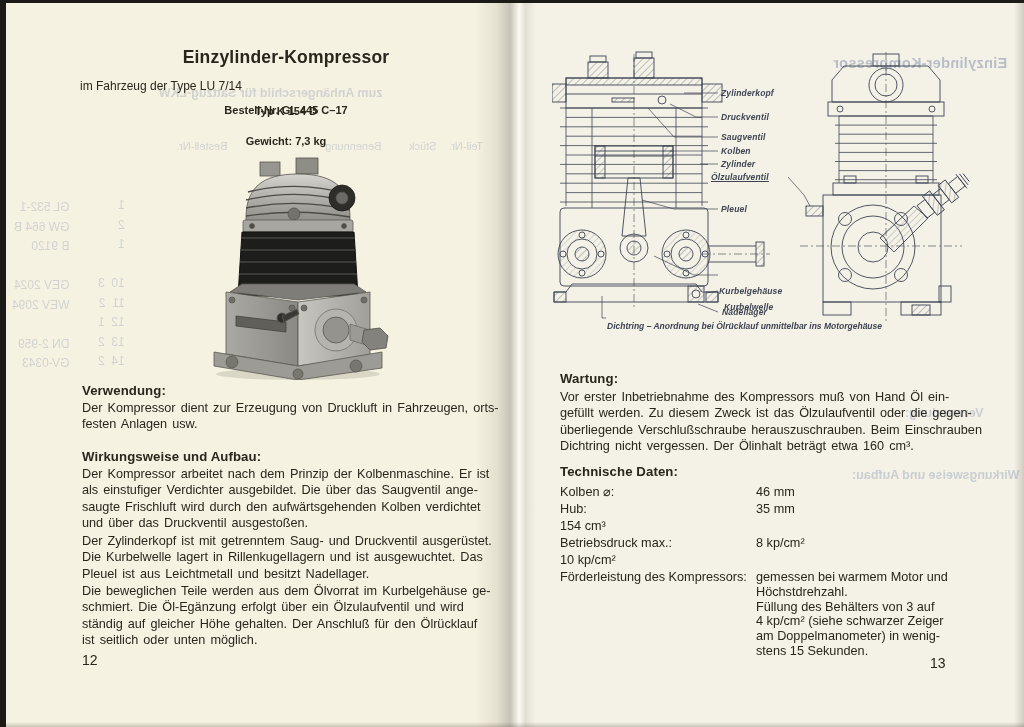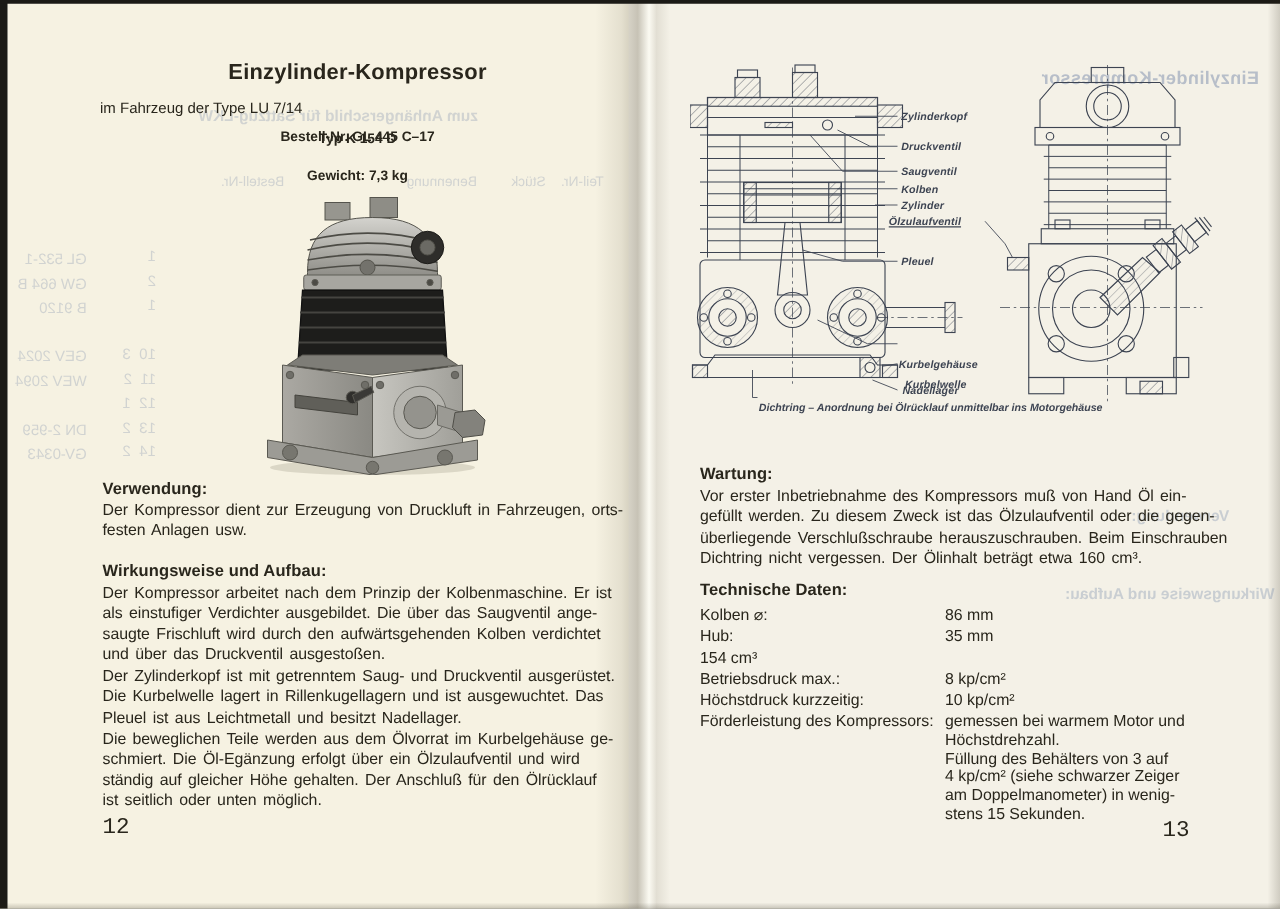--- a/index.html
+++ b/index.html
@@ -17,21 +17,21 @@
   .page-right-tint{left:503px;top:0;width:521px;height:727px;background:#f4f1e7;}
   .gutter{left:476px;top:0;width:60px;height:727px;
       background:linear-gradient(90deg,rgba(70,62,40,0) 0%,rgba(70,62,40,.10) 35%,
       rgba(70,62,40,.26) 57%,rgba(255,255,248,.65) 72%,rgba(70,62,40,.10) 82%,rgba(70,62,40,0) 100%);}
   
   .title{left:80px;top:47px;width:412px;text-align:center;font-size:17.5px;font-weight:bold;letter-spacing:.2px;}
   .subtitle{left:80px;top:79px;width:412px;text-align:left;font-size:12px;}
   .specline{left:80px;width:412px;text-align:center;font-size:11px;font-weight:bold;}
   .h{font-size:13.2px;font-weight:bold;letter-spacing:.1px;}
   .body-text{font-size:12.7px;line-height:16.4px;white-space:pre;word-spacing:1.6px;letter-spacing:-.03px;}
-  .pagenum{font-size:18px;font-family:Liberation Mono, monospace;}
+  .pagenum{font-size:14px;}
   
   .tech{left:560px;top:484px;width:400px;}
   .trow{display:flex;align-items:flex-start;min-height:17px;}
   .tlabel{width:196px;flex:none;font-size:12.7px;line-height:17px;white-space:nowrap;}
   .tvalue{font-size:12.7px;line-height:17px;white-space:pre-line;}
   .trow.multi .tvalue{line-height:14.8px;padding-top:1px;}
   
   .dlabel{position:absolute;font-size:8.5px;font-style:italic;font-weight:600;
           color:#3d4452;letter-spacing:.15px;white-space:nowrap;}
   .dcaption{position:absolute;font-size:8.5px;font-style:italic;font-weight:600;color:#3d4452;white-space:nowrap;}
@@ -335,35 +335,34 @@
   <div class="abs body-text" style="left:560px;top:389px;">Vor erster Inbetriebnahme des Kompressors muß von Hand Öl ein-
 gefüllt werden. Zu diesem Zweck ist das Ölzulaufventil oder die gegen-
 überliegende Verschlußschraube herauszuschrauben. Beim Einschrauben
 Dichtring nicht vergessen. Der Ölinhalt beträgt etwa 160 cm³.</div>
 
   <div class="abs h" style="left:560px;top:464px;">Technische Daten:</div>
 
   <div class="abs tech">
     <div class="trow">
       <span class="tlabel">Kolben ⌀:</span>
-      <span class="tvalue">86 mm</span>
+      <span class="tvalue">46 mm</span>
     </div>
     <div class="trow">
       <span class="tlabel">Hub:</span>
       <span class="tvalue">35 mm</span>
     </div>
     <div class="trow">
       <span class="tvalue">154 cm³</span>
     </div>
     <div class="trow">
       <span class="tlabel">Betriebsdruck max.:</span>
       <span class="tvalue">8 kp/cm²</span>
     </div>
     <div class="trow">
-      <span class="tlabel">Höchstdruck kurzzeitig:</span>
       <span class="tvalue">10 kp/cm²</span>
     </div>
     <div class="trow multi">
       <span class="tlabel">Förderleistung des Kompressors:</span>
       <span class="tvalue">gemessen bei warmem Motor und
 Höchstdrehzahl.
 Füllung des Behälters von 3 auf
 4 kp/cm² (siehe schwarzer Zeiger
 am Doppelmanometer) in wenig-
 stens 15 Sekunden.</span>

